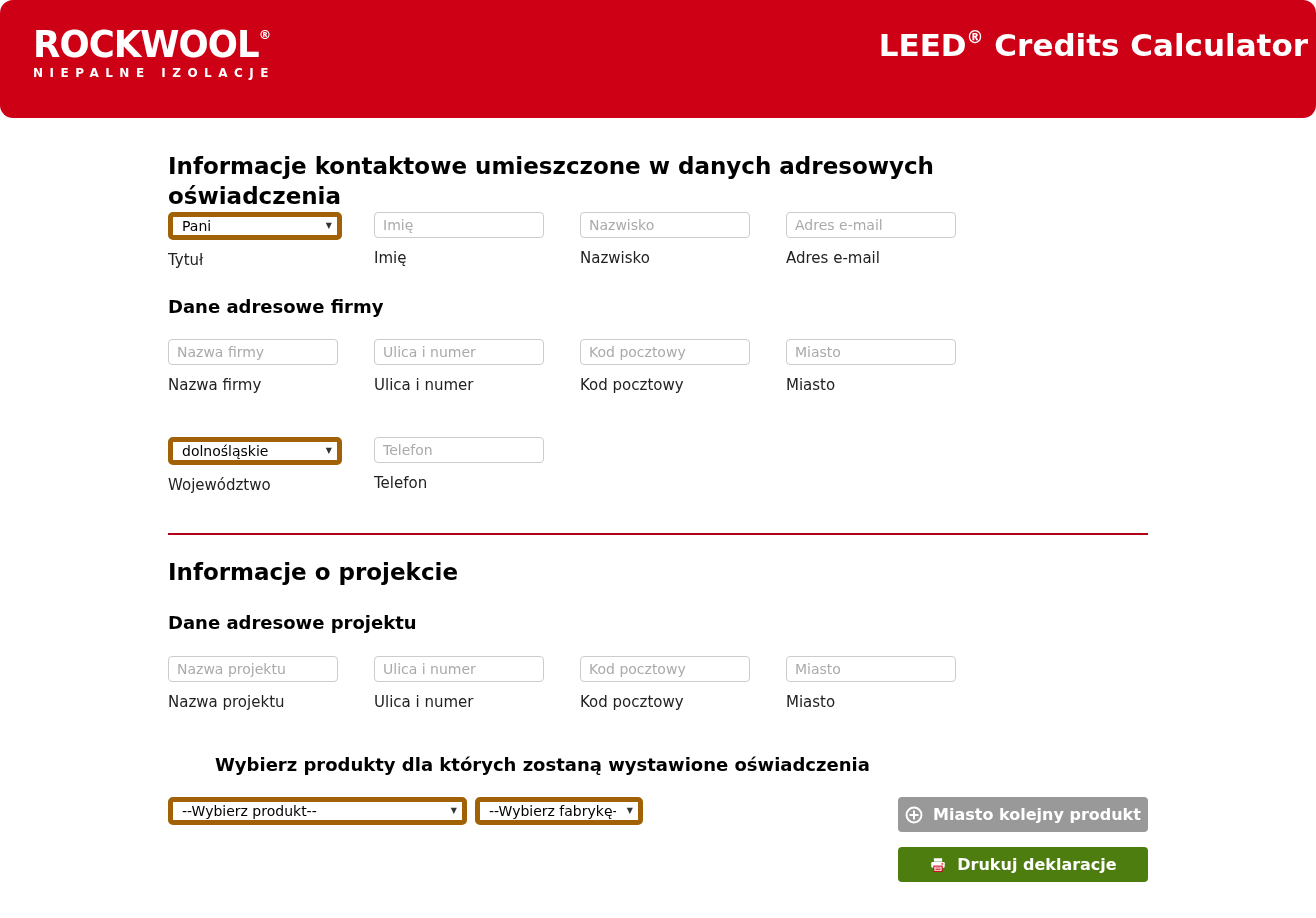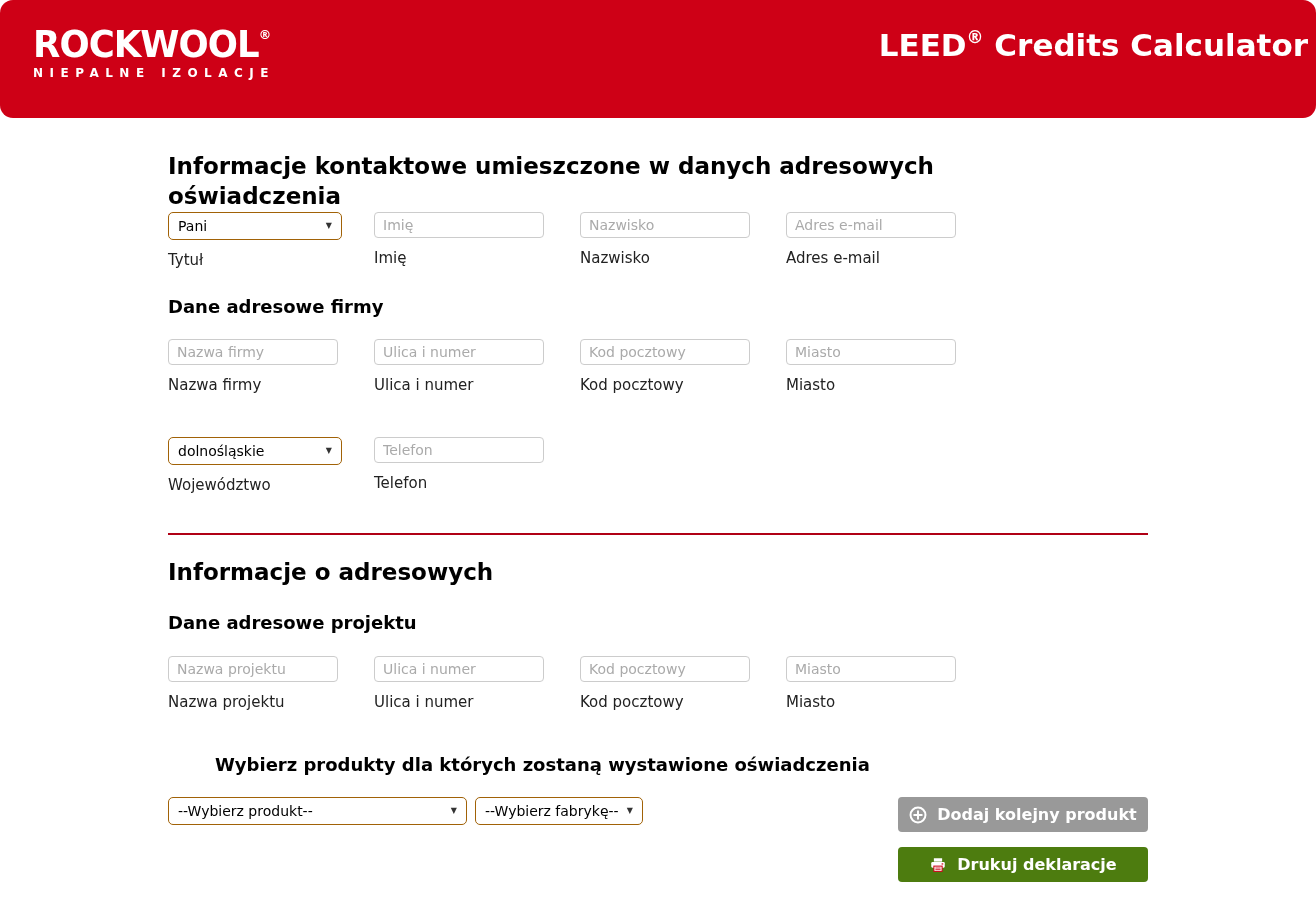--- a/index.html
+++ b/index.html
@@ -104,21 +104,21 @@
     color: #444444;
     font-family: "DejaVu Sans", "Liberation Sans", sans-serif;
     outline: none;
     background: #ffffff;
   }
   input.txt::placeholder { color: #aaaaaa; opacity: 1; }
 
   .select-wrap { position: relative; display: inline-block; }
   select.styled {
     height: 28px;
-    border: 1px solid #a16207;
+    border: 5px solid #a16207;
     border-radius: 5px;
     padding: 0 22px 0 9px;
     font-size: 14px;
     color: #000000;
     background: #ffffff;
     font-family: "DejaVu Sans", "Liberation Sans", sans-serif;
     -webkit-appearance: none;
     -moz-appearance: none;
     appearance: none;
     outline: none;
@@ -248,21 +248,21 @@
       <span class="flabel">Województwo</span>
     </div>
     <div class="fgroup">
       <input class="txt" type="text" placeholder="Telefon" style="">
       <span class="flabel">Telefon</span>
     </div>
   </div>
 
   <hr class="divider">
 
-  <h1 class="h-large heading-project">Informacje o adresowych</h1>
+  <h1 class="h-large heading-project">Informacje o projekcie</h1>
   <h2 class="h-medium heading-project-address">Dane adresowe projektu</h2>
 
   <div class="field-row">
     <div class="fgroup">
       <input class="txt" type="text" placeholder="Nazwa projektu" style="">
       <span class="flabel">Nazwa projektu</span>
     </div>
     <div class="fgroup">
       <input class="txt" type="text" placeholder="Ulica i numer" style="">
       <span class="flabel">Ulica i numer</span>
@@ -296,21 +296,21 @@
     </div>
 
     <div class="action-buttons">
       <button class="btn btn-gray">
         <span class="ico">
           <svg width="18" height="18" viewBox="0 0 20 20" aria-hidden="true">
             <circle cx="10" cy="10" r="8.3" fill="none" stroke="#ffffff" stroke-width="2.2"></circle>
             <path d="M10 5.8v8.4M5.8 10h8.4" stroke="#ffffff" stroke-width="2.2" stroke-linecap="round"></path>
           </svg>
         </span>
-        <span>Dodaj kolejny produkt</span>
+        <span>Miasto kolejny produkt</span>
       </button>
       <button class="btn btn-red">
         <span class="ico">
           <svg width="18" height="18" viewBox="0 0 24 24" aria-hidden="true">
             <rect x="6.5" y="3" width="11" height="4.5" fill="#ffffff"></rect>
             <rect x="3" y="8" width="18" height="7.5" rx="1.5" fill="#ffffff"></rect>
             <rect x="16.8" y="9.8" width="2.2" height="1.6" fill="#CE0016"></rect>
             <rect x="6.5" y="13.5" width="11" height="7" fill="#ffffff" stroke="#CE0016" stroke-width="1.4"></rect>
             <path d="M8.5 16h7M8.5 18.2h7" stroke="#CE0016" stroke-width="1.1"></path>
           </svg>

